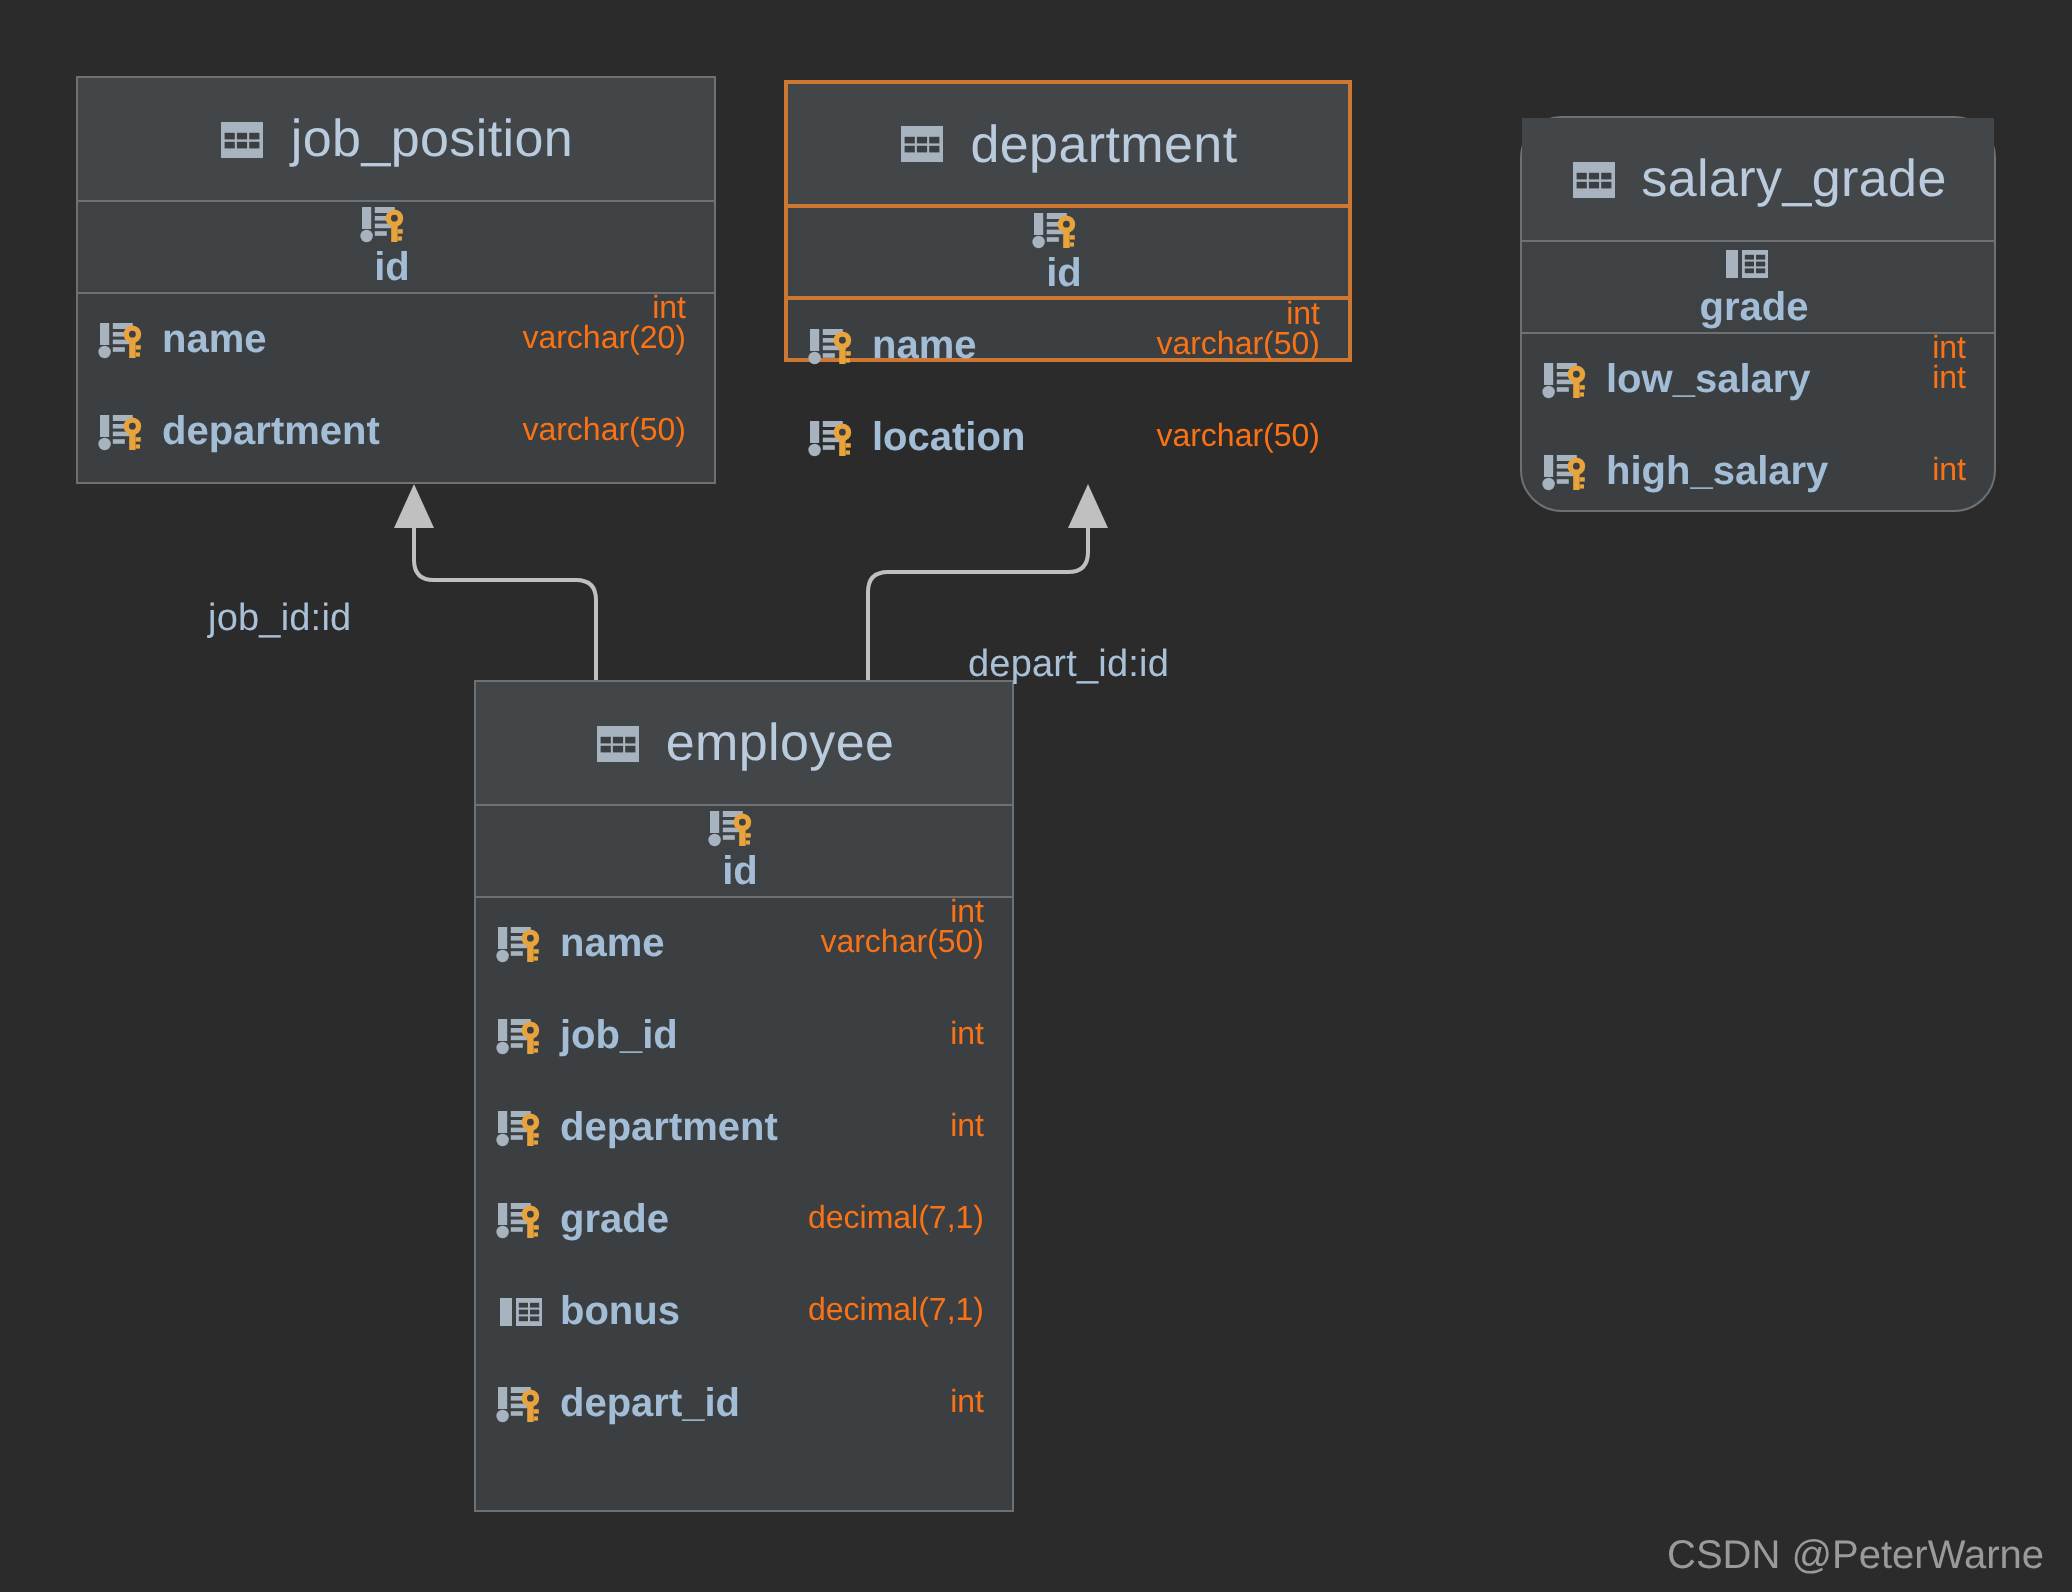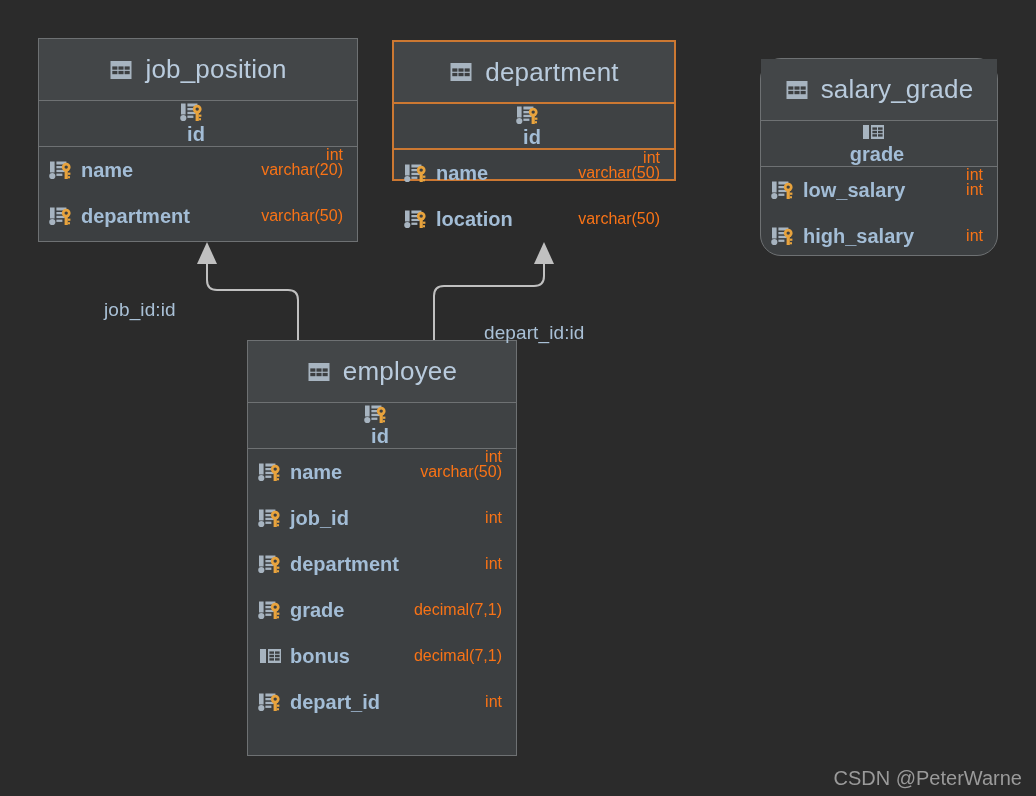--- a/index.html
+++ b/index.html
@@ -322,21 +322,21 @@
             <circle cx="17.2" cy="8.1" r="4.4" fill="#e8a33d"></circle>
             <circle cx="17.2" cy="8.1" r="1.7" fill="#3c3f41"></circle>
             <rect x="15.6" y="11.4" width="3.2" height="8.6" fill="#e8a33d"></rect>
             <rect x="18.8" y="13.6" width="2.6" height="2.2" fill="#e8a33d"></rect>
             <rect x="18.8" y="17.2" width="2.2" height="2.1" fill="#e8a33d"></rect>
           </svg>
           <span class="col-name">high_salary</span>
           <span class="col-type">int</span>
         </div>
       </div>
-      <div class="table-card" style="left: 247px; top: 340px; width: 270px; height: 416px;">
+      <div class="table-card" style="left: 237px; top: 340px; width: 270px; height: 416px;">
         <div class="table-header">
           <svg viewBox="0 0 16 16" width="24" height="24">
             <rect x="1" y="2" width="14" height="12" fill="#a7b4c0"></rect>
             <rect x="2.2" y="5.6" width="3.4" height="2.2" fill="#3c3f41"></rect>
             <rect x="6.3" y="5.6" width="3.4" height="2.2" fill="#3c3f41"></rect>
             <rect x="10.4" y="5.6" width="3.4" height="2.2" fill="#3c3f41"></rect>
             <rect x="2.2" y="8.6" width="3.4" height="2.2" fill="#3c3f41"></rect>
             <rect x="6.3" y="8.6" width="3.4" height="2.2" fill="#3c3f41"></rect>
             <rect x="10.4" y="8.6" width="3.4" height="2.2" fill="#3c3f41"></rect>
           </svg>

